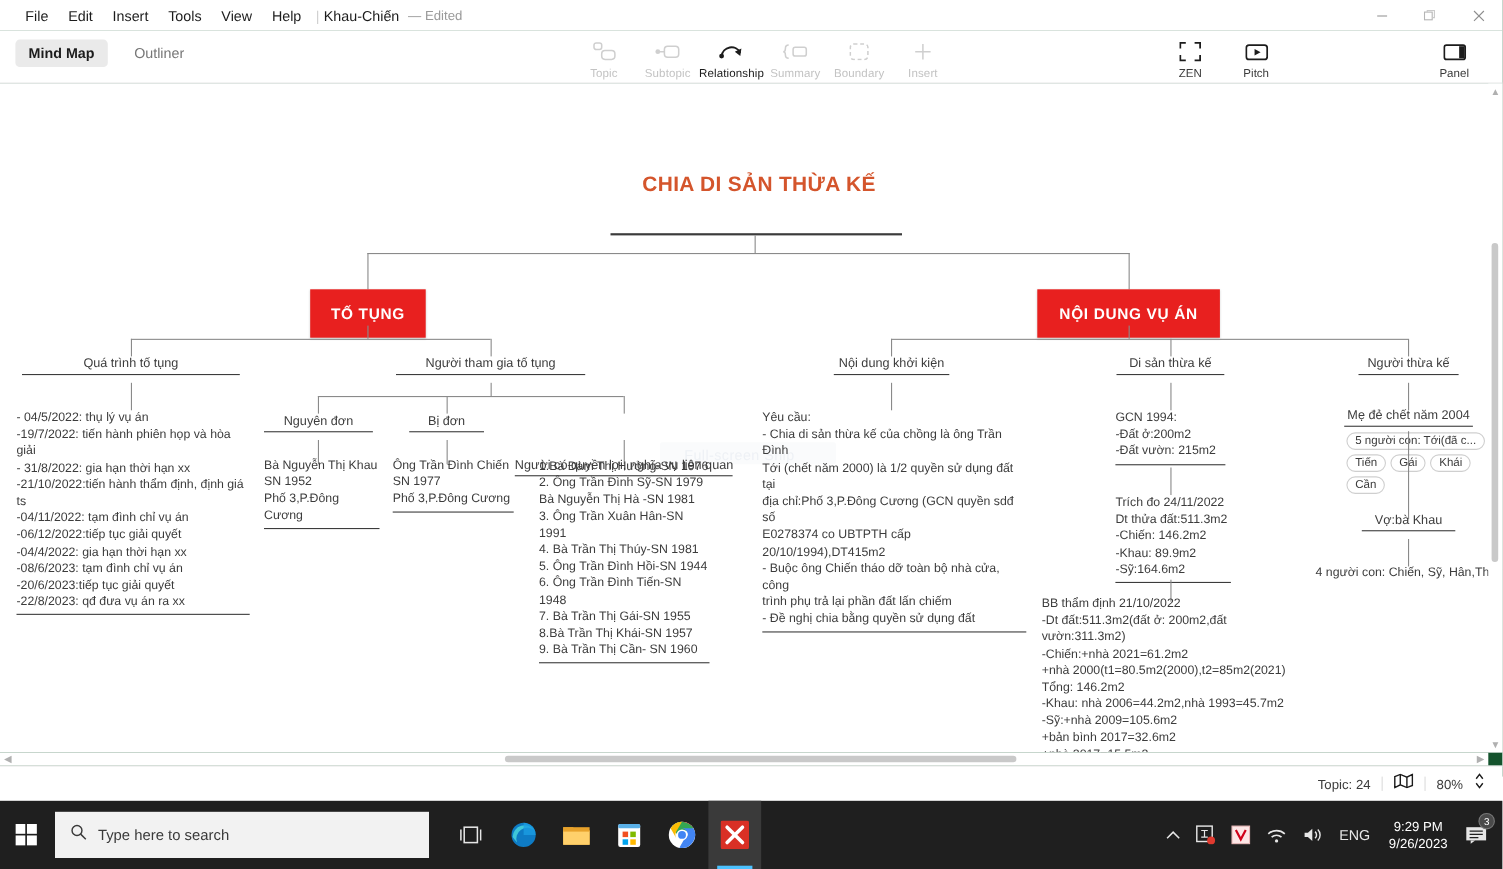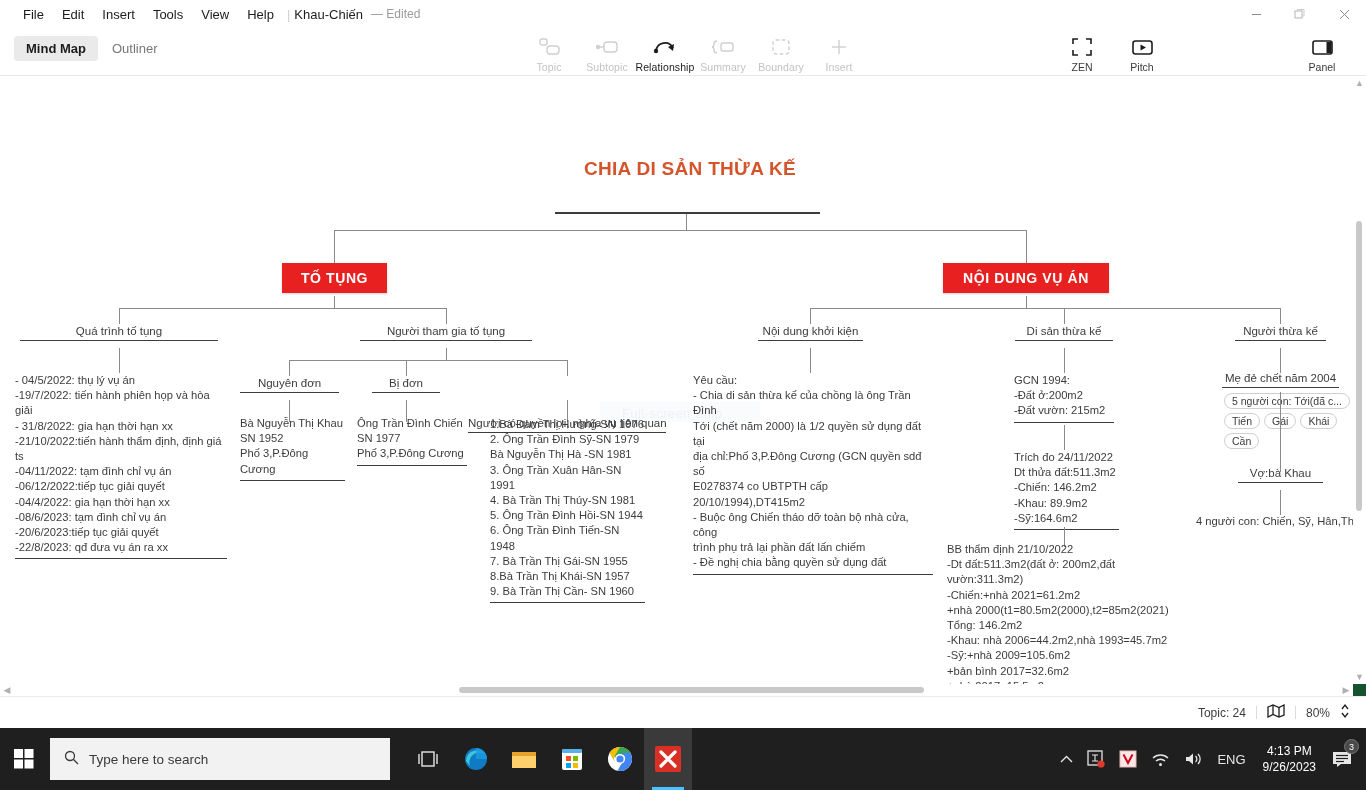--- a/index.html
+++ b/index.html
@@ -27,21 +27,21 @@
   .win-btn {
     width:44px; height:28px; display:flex; align-items:center; justify-content:center;
     color:#8d8d8d; font-size:12px;
   }
 
   
   .toolbar {
     position:absolute; left:0; top:28px; width:1366px; height:48px;
     background:#fff;
   }
-  .tabs { position:absolute; left:14px; top:8px; display:flex; gap:2px; }
+  .tabs { position:absolute; left:14px; top:8px; display:flex; gap:12px; }
   .tab {
     font-size:13px; padding:5px 12px; border-radius:4px; color:#777;
   }
   .tab.active { background:#eaeaea; color:#1c1c1c; font-weight:bold; }
 
   .tools { position:absolute; left:520px; top:1px; display:flex; gap:0; }
   .tool {
     width:58px; display:flex; flex-direction:column; align-items:center;
     gap:3px; padding-top:7px;
   }
@@ -69,21 +69,21 @@
   .node-abs { position:absolute; }
 
   .root-title {
     text-align:center; color:#d4552c; font-weight:bold; font-size:19px;
     line-height:26px; letter-spacing:.3px; white-space:nowrap;
   }
   .root-underline { position:absolute; background:#3c3c3c; height:2px; }
 
   .redbox {
     background:#e8201f; color:#fff; font-weight:bold; font-size:14px;
-    padding:7px 16px; letter-spacing:.6px; text-align:center; white-space:nowrap;
+    padding:14px 16px; letter-spacing:.6px; text-align:center; white-space:nowrap;
     box-shadow:0 1px 2px rgba(0,0,0,.18);
   }
 
   .hdr {
     font-size:11.5px; color:#3c3c3c; text-align:center; white-space:nowrap;
     padding-bottom:3px;
   }
   .hdr-rule { height:1px; background:#3c3c3c; }
 
   .body-txt {
@@ -629,21 +629,21 @@
       </div>
       <div class="tray-i">
         <svg width="19" height="16" viewBox="0 0 19 16">
           <path d="M2 6 H5 L9 2.5 V13.5 L5 10 H2 Z" fill="#e6e6e6"></path>
           <path d="M11.5 5 A4 4 0 0 1 11.5 11" fill="none" stroke="#e6e6e6" stroke-width="1.3"></path>
           <path d="M14 3 A7 7 0 0 1 14 13" fill="none" stroke="#e6e6e6" stroke-width="1.3"></path>
         </svg>
       </div>
       <div class="tray-i">ENG</div>
       <div class="clock">
-        <span>4:13 PM</span>
+        <span>9:29 PM</span>
         <span>9/26/2023</span>
       </div>
       <div class="notif">
         <svg width="22" height="18" viewBox="0 0 22 18">
           <rect x="1" y="2" width="18" height="12" fill="#e6e6e6"></rect>
           <path d="M5 14 L5 17 L9 14 Z" fill="#e6e6e6"></path>
           <line x1="4" y1="5.5" x2="16" y2="5.5" stroke="#1f1f1f" stroke-width="1.2"></line>
           <line x1="4" y1="8.5" x2="16" y2="8.5" stroke="#1f1f1f" stroke-width="1.2"></line>
           <line x1="4" y1="11.5" x2="12" y2="11.5" stroke="#1f1f1f" stroke-width="1.2"></line>
         </svg>

